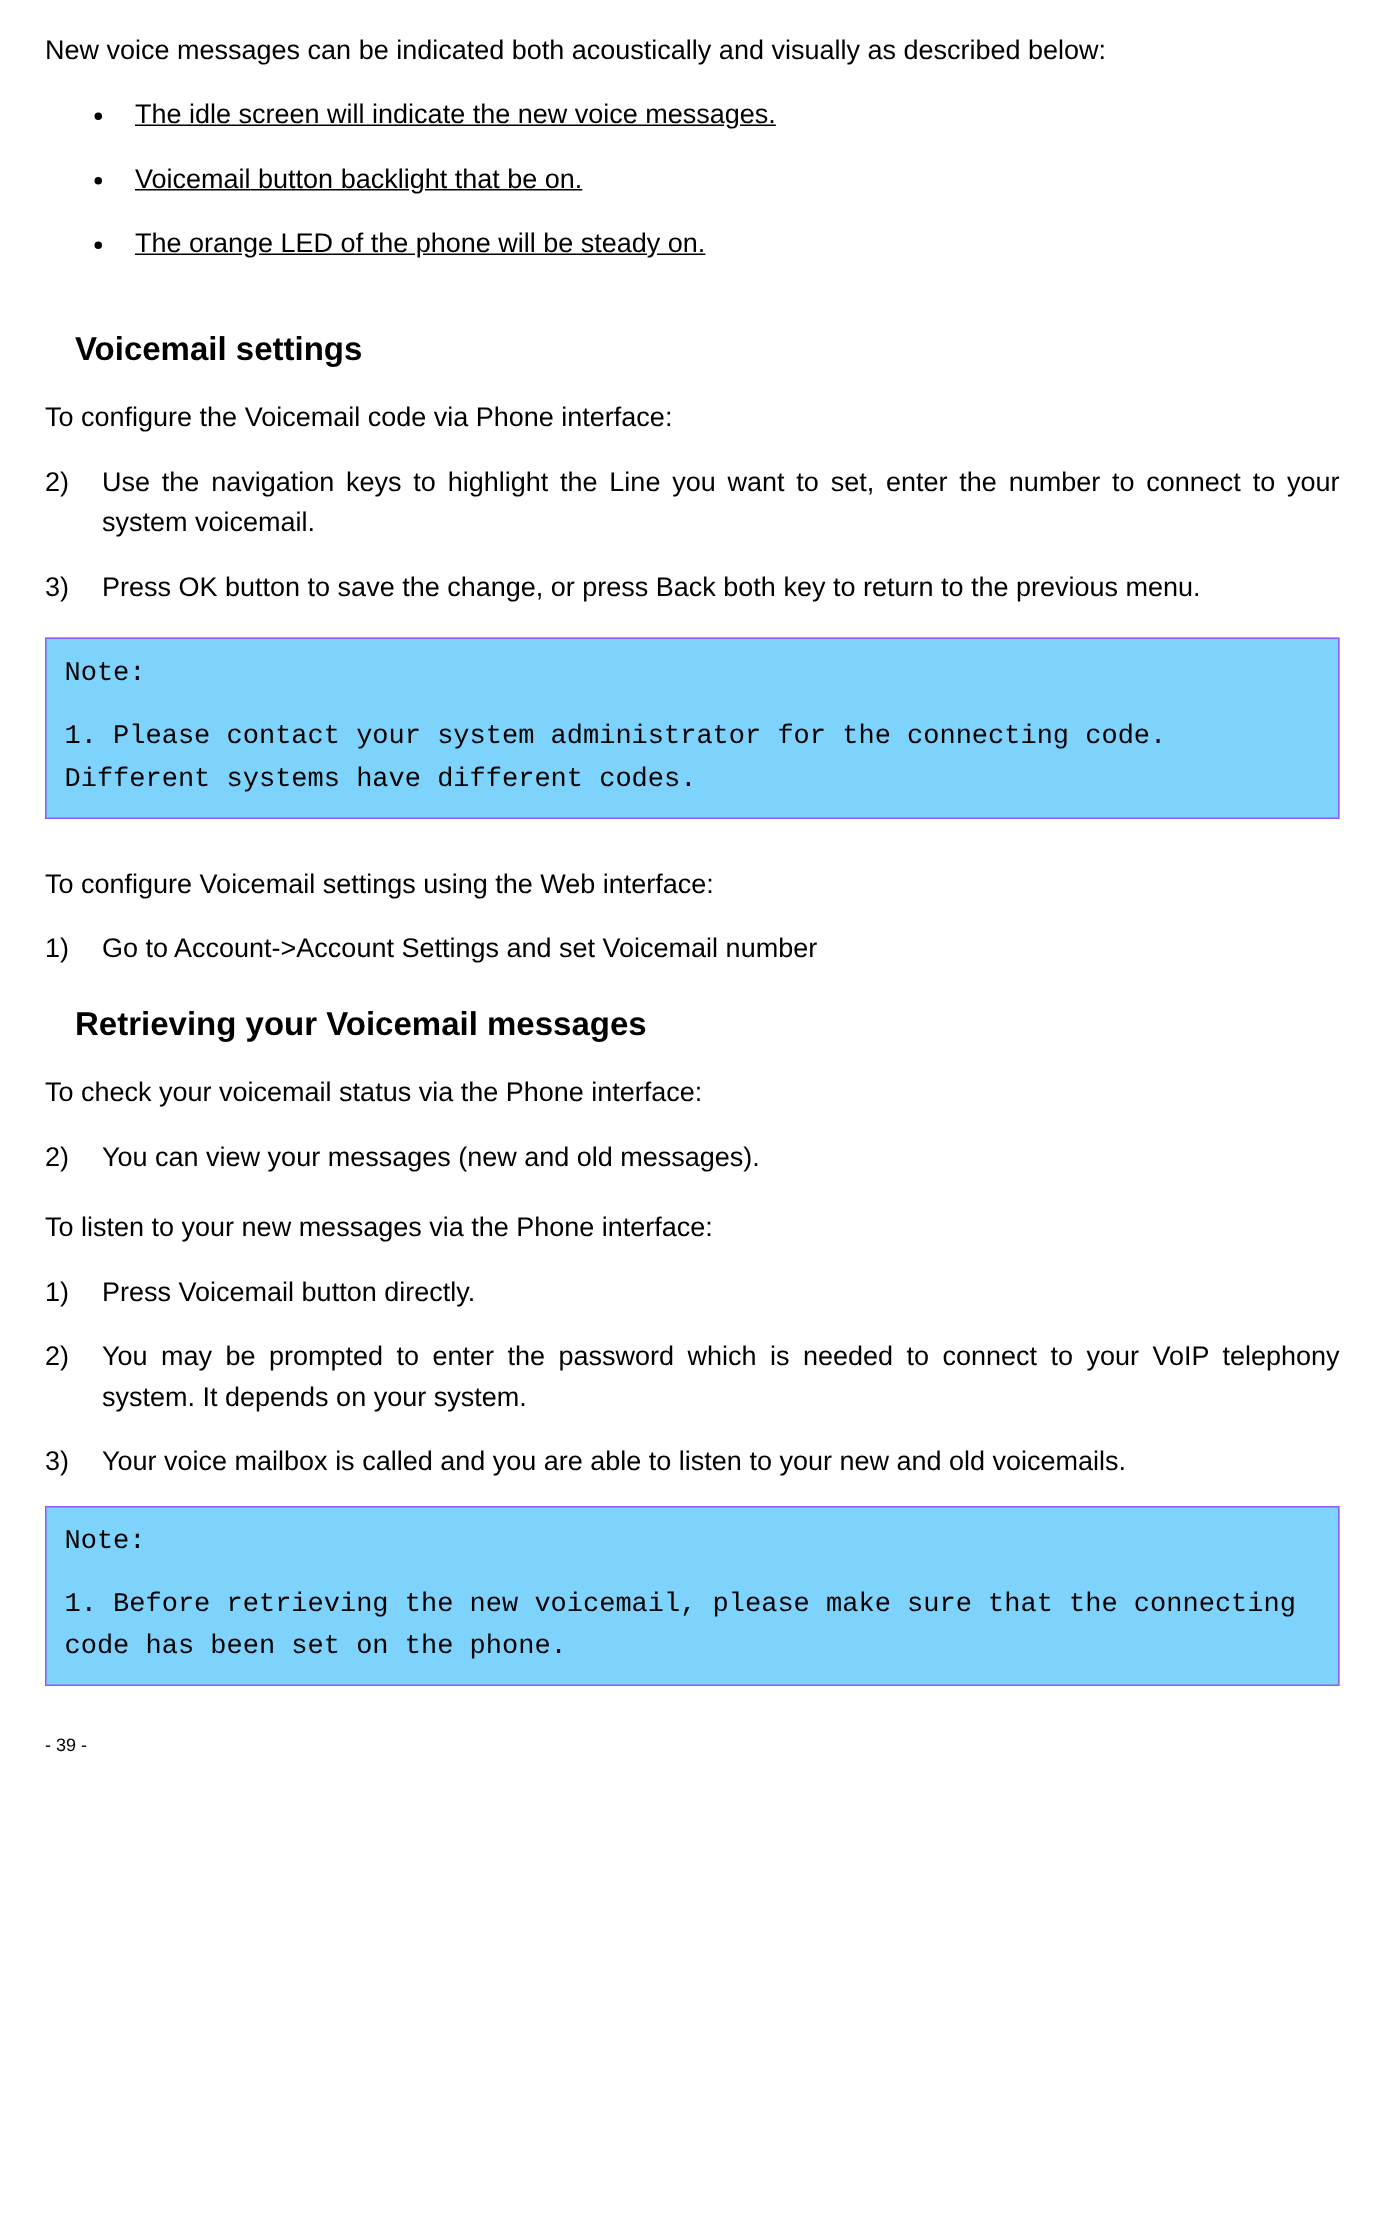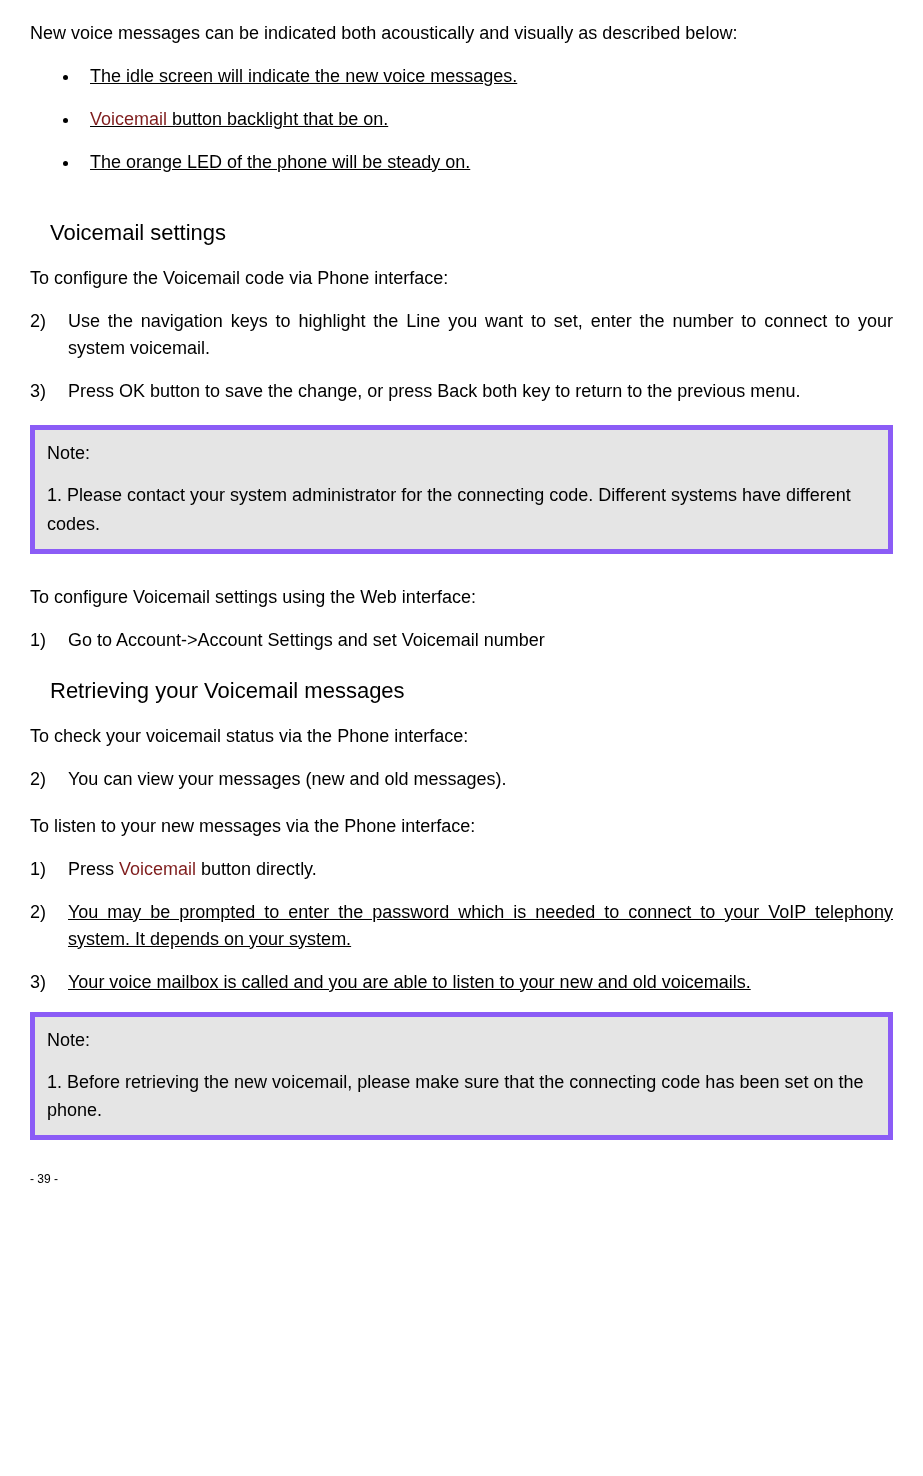--- a/index.html
+++ b/index.html
@@ -20,21 +20,21 @@
       padding-left: 50px;
       margin: 0 0 40px 0;
     }
     .bullet-list li {
       margin-bottom: 16px;
       padding-left: 10px;
       text-decoration: underline;
     }
     .section-heading {
       font-size: 22px;
-      font-weight: normal;
+      font-weight: bold;
       margin: 20px 0 16px 20px;
     }
     .subpara {
       margin-bottom: 16px;
     }
     .numbered-list {
       list-style: none;
       padding-left: 0;
       margin: 0 0 20px 0;
     }
@@ -42,45 +42,45 @@
       margin-bottom: 16px;
       padding-left: 38px;
       text-align: justify;
     }
     .num-marker {
       display: inline-block;
       width: 38px;
       margin-left: -38px;
     }
     .note-box {
-      border: 5px solid #8b5cf6;
-      background: #e5e5e5;
+      border: 1px solid #8b5cf6;
+      background: #7dd3fc;
       padding: 10px 12px;
       margin: 20px 0;
+      font-family: Liberation Mono, monospace;
     }
     .note-box .note-label {
       margin-bottom: 14px;
     }
     .note-box .note-body {
       line-height: 1.6;
     }
     .blue-term {
-      color: #7f1d1d;
+      color: #000000;
     }
     .page-number {
       text-align: left;
       margin-top: 30px;
       font-size: 12px;
     }
     .spacer-top {
       margin-top: 30px;
     }
     .justify {
       text-align: justify;
-      text-decoration: underline;
     }
   </style>
 </head>
 <body>
 
 <div class="intro-text">New voice messages can be indicated both acoustically and visually as described below:</div>
 
 <ul class="bullet-list">
   <li>The idle screen will indicate the new voice messages.</li>
   <li>

